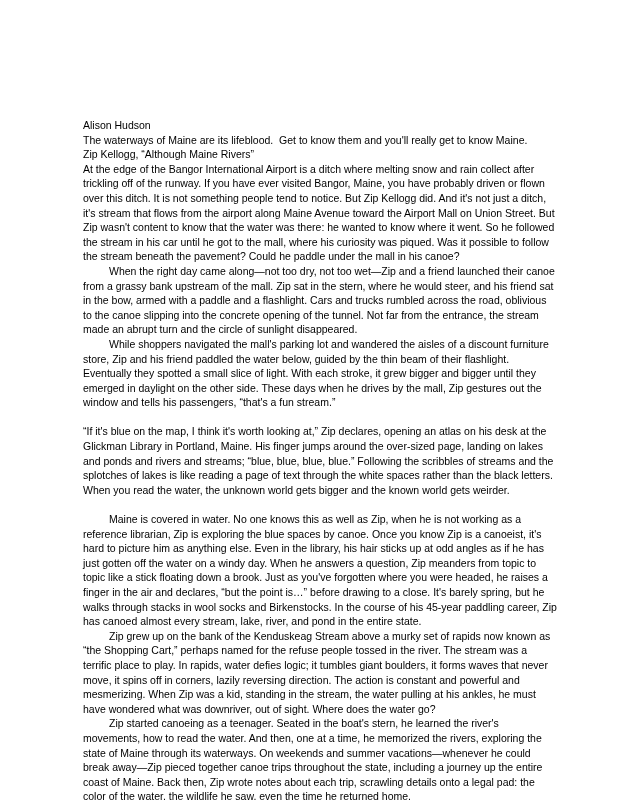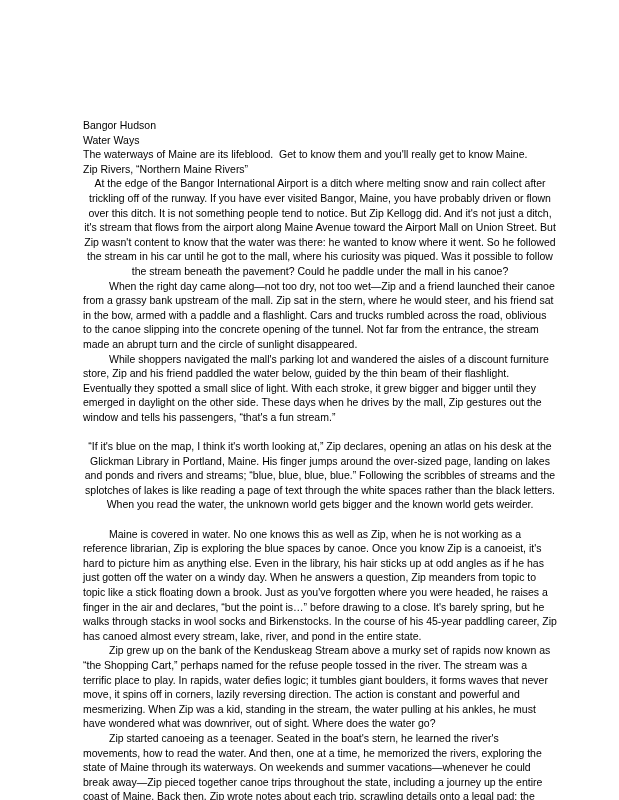--- a/index.html
+++ b/index.html
@@ -35,36 +35,34 @@
     line-height: 14.6px;
     text-align: left;
   }
   .para {
     margin: 0;
     text-indent: 26px;
     white-space: pre-wrap;
   }
   .para.no-indent {
     text-indent: 0;
-    text-align: center;
   }
   .spacer {
     height: 14.6px;
   }
 </style>
 </head>
 <body>
 
 <div class="page">
 
   <div class="header-block">
-    <div class="header-line">Bangor Hudson</div>
-    <div class="header-line">Water Ways</div>
+    <div class="header-line">Alison Hudson</div>
     <div class="header-line italic">The waterways of Maine are its lifeblood.  Get to know them and you'll really get to know Maine.</div>
-    <div class="header-line">Zip Rivers, “Northern Maine Rivers”</div>
+    <div class="header-line">Zip Kellogg, “Although Maine Rivers”</div>
   </div>
 
   <div class="body-text">
     <p class="para no-indent">At the edge of the Bangor International Airport is a ditch where melting snow and rain collect after trickling off of the runway. If you have ever visited Bangor, Maine, you have probably driven or flown over this ditch. It is not something people tend to notice. But Zip Kellogg did. And it's not just a ditch, it's stream that flows from the airport along Maine Avenue toward the Airport Mall on Union Street. But Zip wasn't content to know that the water was there: he wanted to know where it went. So he followed the stream in his car until he got to the mall, where his curiosity was piqued. Was it possible to follow the stream beneath the pavement? Could he paddle under the mall in his canoe?</p>
     <p class="para">When the right day came along—not too dry, not too wet—Zip and a friend launched their canoe from a grassy bank upstream of the mall. Zip sat in the stern, where he would steer, and his friend sat in the bow, armed with a paddle and a flashlight. Cars and trucks rumbled across the road, oblivious to the canoe slipping into the concrete opening of the tunnel. Not far from the entrance, the stream made an abrupt turn and the circle of sunlight disappeared.</p>
     <p class="para">While shoppers navigated the mall's parking lot and wandered the aisles of a discount furniture store, Zip and his friend paddled the water below, guided by the thin beam of their flashlight. Eventually they spotted a small slice of light. With each stroke, it grew bigger and bigger until they emerged in daylight on the other side. These days when he drives by the mall, Zip gestures out the window and tells his passengers, “that's a fun stream.”</p>
     <div class="spacer"></div>
     <p class="para no-indent">“If it's blue on the map, I think it's worth looking at,” Zip declares, opening an atlas on his desk at the Glickman Library in Portland, Maine. His finger jumps around the over-sized page, landing on lakes and ponds and rivers and streams; “blue, blue, blue, blue.” Following the scribbles of streams and the splotches of lakes is like reading a page of text through the white spaces rather than the black letters. When you read the water, the unknown world gets bigger and the known world gets weirder.</p>
     <div class="spacer"></div>
     <p class="para">Maine is covered in water. No one knows this as well as Zip, when he is not working as a reference librarian, Zip is exploring the blue spaces by canoe. Once you know Zip is a canoeist, it's hard to picture him as anything else. Even in the library, his hair sticks up at odd angles as if he has just gotten off the water on a windy day. When he answers a question, Zip meanders from topic to topic like a stick floating down a brook. Just as you've forgotten where you were headed, he raises a finger in the air and declares, “but the point is…” before drawing to a close. It's barely spring, but he walks through stacks in wool socks and Birkenstocks. In the course of his 45-year paddling career, Zip has canoed almost every stream, lake, river, and pond in the entire state.</p>

